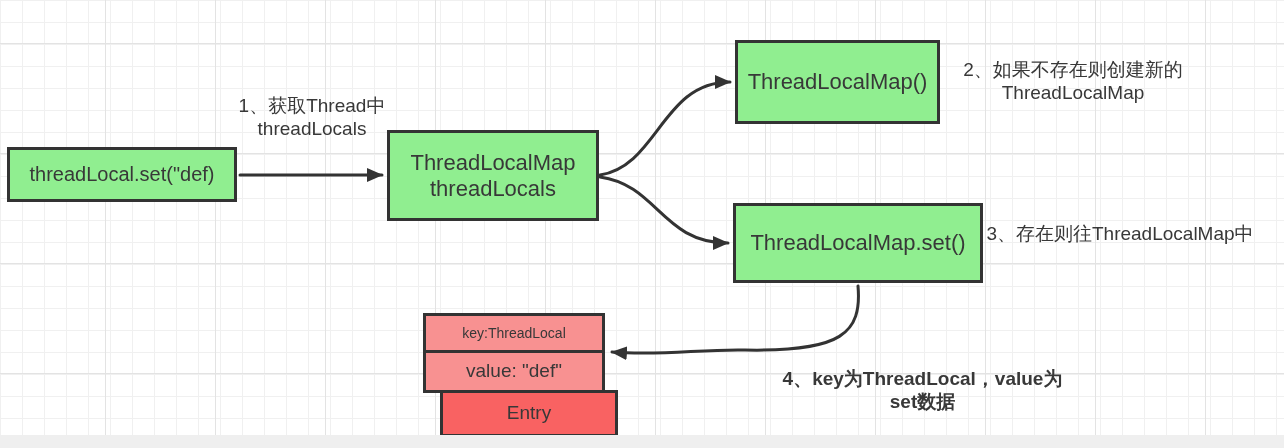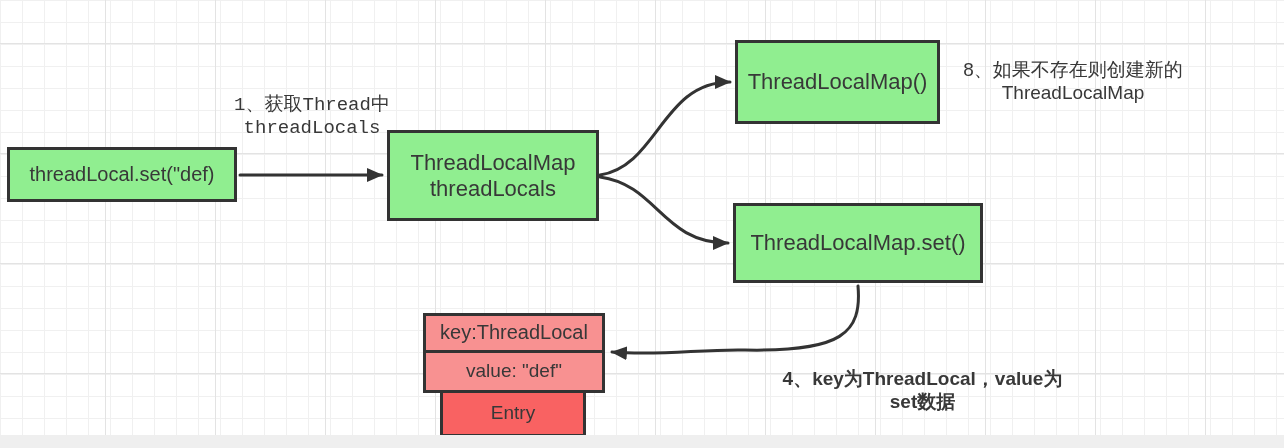--- a/index.html
+++ b/index.html
@@ -34,33 +34,33 @@
     line-height: 1.18;
   }
   .green  { background: var(--node-green,  #90EE90); }
   .salmon { background: var(--node-salmon, #F89191); }
   .red    { background: var(--node-red,    #F96262); }
 
   #node-threadlocal-set   { left: 7px;   top: 147px; width: 230px; height: 55px; font-size: 20px; }
   #node-threadlocals      { left: 387px; top: 130px; width: 212px; height: 91px; font-size: 22px; }
   #node-map-ctor          { left: 735px; top: 40px;  width: 205px; height: 84px; font-size: 22px; }
   #node-map-set           { left: 733px; top: 203px; width: 250px; height: 80px; font-size: 22px; }
-  #node-entry-key         { left: 423px; top: 313px; width: 182px; height: 40px; font-size: 20px; }
+  #node-entry-key         { left: 423px; top: 313px; width: 182px; height: 40px; font-size: 14px; }
   #node-entry-value       { left: 423px; top: 350px; width: 182px; height: 43px; font-size: 19px; }
-  #node-entry             { left: 440px; top: 390px; width: 146px; height: 47px; font-size: 19px; }
+  #node-entry             { left: 440px; top: 390px; width: 178px; height: 47px; font-size: 19px; }
 
   .annotation {
     position: absolute;
     color: var(--text, #3a3a3a);
     font-size: 19px;
     line-height: 23px;
     text-align: center;
     white-space: nowrap;
   }
-  #annotation-step1 { left: 212px; top: 94px;  width: 200px; font-family: Liberation Mono, monospace; }
+  #annotation-step1 { left: 212px; top: 94px;  width: 200px; }
   #annotation-step2 { left: 948px; top: 58px;  width: 250px; }
   #annotation-step3 { left: 985px; top: 222px; width: 270px; }
   #annotation-step4 { left: 770px; top: 367px; width: 305px; font-weight: bold; }
 
   #connector-layer {
     position: absolute;
     left: 0; top: 0;
     width: 1284px; height: 448px;
     pointer-events: none;
   }
@@ -124,25 +124,26 @@
   <div class="node red" id="node-entry">
     <span>Entry</span>
   </div>
 
   <div class="annotation" id="annotation-step1">
     <div>1、获取Thread中</div>
     <div>threadLocals</div>
   </div>
 
   <div class="annotation" id="annotation-step2">
-    <div>8、如果不存在则创建新的</div>
+    <div>2、如果不存在则创建新的</div>
     <div>ThreadLocalMap</div>
   </div>
 
   <div class="annotation" id="annotation-step3">
+    <div>3、存在则往ThreadLocalMap中</div>
   </div>
 
   <div class="annotation" id="annotation-step4">
     <div>4、key为ThreadLocal，value为</div>
     <div>set数据</div>
   </div>
 
   <div id="bottom-bar"></div>
 </div>
 

